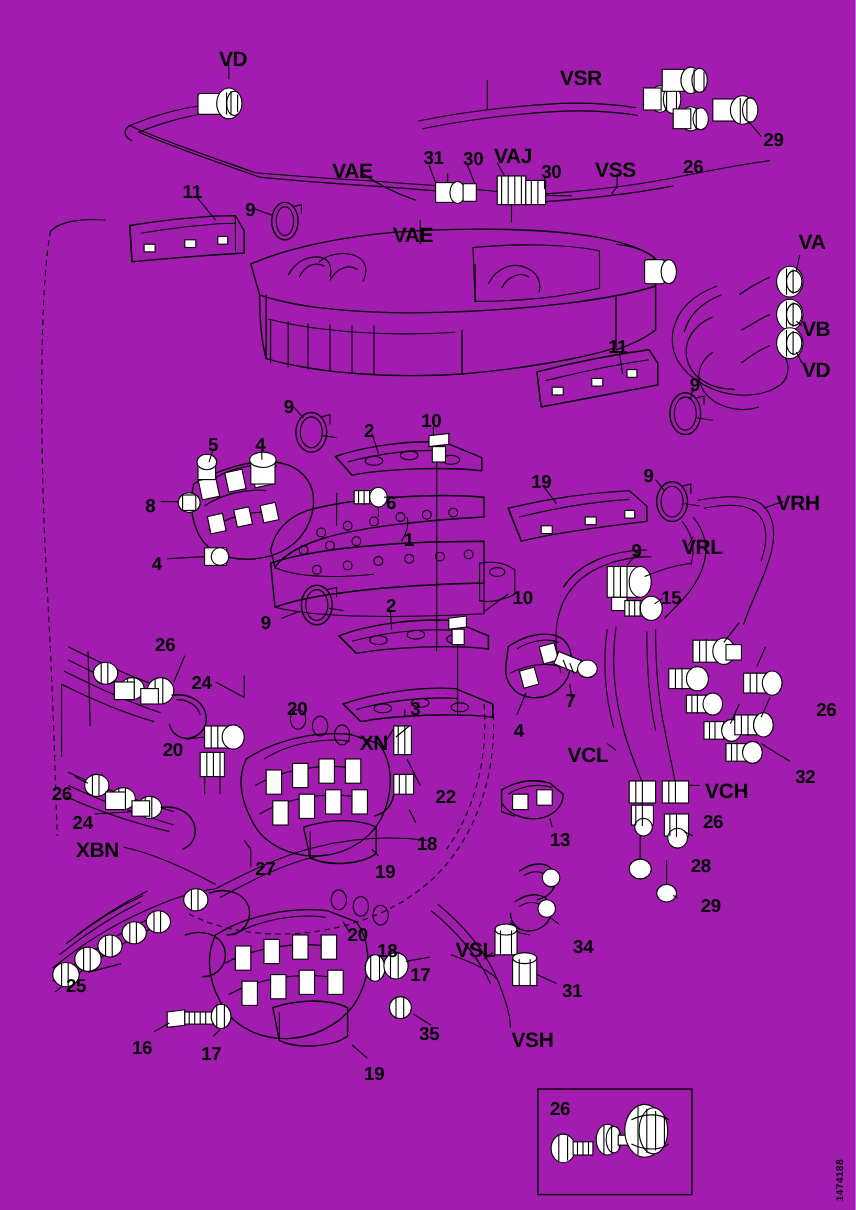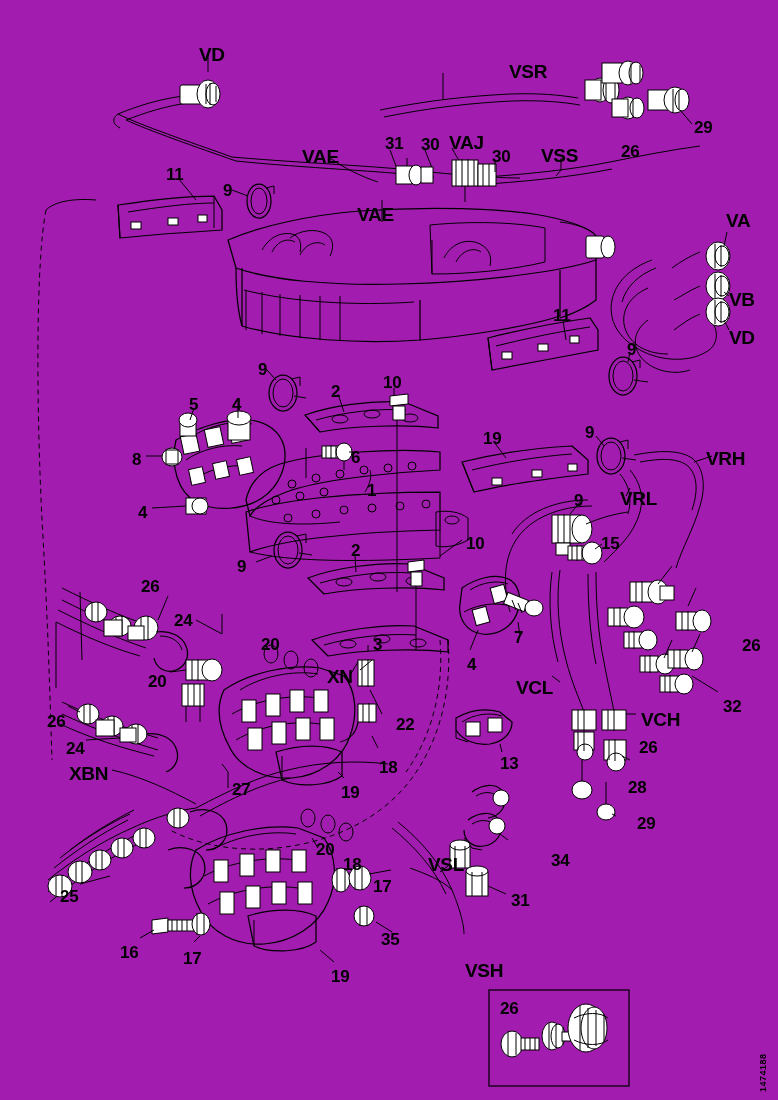--- a/index.html
+++ b/index.html
@@ -731,22 +731,22 @@
   <div class="lbl code" style="left:357px;top:205px;">VAE</div>
   <div class="lbl code" style="left:726px;top:211px;">VA</div>
   <div class="lbl code" style="left:729px;top:290px;">VB</div>
   <div class="lbl code" style="left:729px;top:328px;">VD</div>
   <div class="lbl code" style="left:706px;top:449px;">VRH</div>
   <div class="lbl code" style="left:620px;top:489px;">VRL</div>
   <div class="lbl code" style="left:327px;top:667px;">XN</div>
   <div class="lbl code" style="left:516px;top:678px;">VCL</div>
   <div class="lbl code" style="left:641px;top:710px;">VCH</div>
   <div class="lbl code" style="left:69px;top:764px;">XBN</div>
-  <div class="lbl code" style="left:428px;top:855px;">VSL</div>
-  <div class="lbl code" style="left:465px;top:937px;margin-top:24px;">VSH</div>
+  <div class="lbl code" style="left:414px;top:855px;">VSL</div>
+  <div class="lbl code" style="left:465px;top:937px;">VSH</div>
 
   <div class="lbl num" style="left:385px;top:135px;">31</div>
   <div class="lbl num" style="left:421px;top:136px;">30</div>
   <div class="lbl num" style="left:492px;top:148px;">30</div>
   <div class="lbl num" style="left:621px;top:143px;">26</div>
   <div class="lbl num" style="left:694px;top:119px;">29</div>
   <div class="lbl num" style="left:166px;top:166px;">11</div>
   <div class="lbl num" style="left:223px;top:182px;">9</div>
   <div class="lbl num" style="left:553px;top:307px;">11</div>
   <div class="lbl num" style="left:627px;top:341px;">9</div>
@@ -781,21 +781,21 @@
   <div class="lbl num" style="left:639px;top:739px;">26</div>
   <div class="lbl num" style="left:500px;top:755px;">13</div>
   <div class="lbl num" style="left:628px;top:779px;">28</div>
   <div class="lbl num" style="left:379px;top:759px;">18</div>
   <div class="lbl num" style="left:341px;top:784px;">19</div>
   <div class="lbl num" style="left:232px;top:781px;">27</div>
   <div class="lbl num" style="left:637px;top:815px;text-align:center;">29</div>
   <div class="lbl num" style="left:316px;top:841px;">20</div>
   <div class="lbl num" style="left:343px;top:856px;">18</div>
   <div class="lbl num" style="left:373px;top:878px;">17</div>
-  <div class="lbl num" style="left:521px;top:852px;margin-left:30px;">34</div>
+  <div class="lbl num" style="left:521px;top:852px;">34</div>
   <div class="lbl num" style="left:511px;top:892px;">31</div>
   <div class="lbl num" style="left:60px;top:888px;">25</div>
   <div class="lbl num" style="left:381px;top:893px;margin-top:38px;">35</div>
   <div class="lbl num" style="left:120px;top:944px;text-align:center;">16</div>
   <div class="lbl num" style="left:183px;top:950px;">17</div>
   <div class="lbl num" style="left:331px;top:968px;">19</div>
 
   <div class="lbl inset-num" style="left:500px;top:1000px;">26</div>
 
   <div class="cornercode" style="left:758px;top:1092px;">1474188</div>

